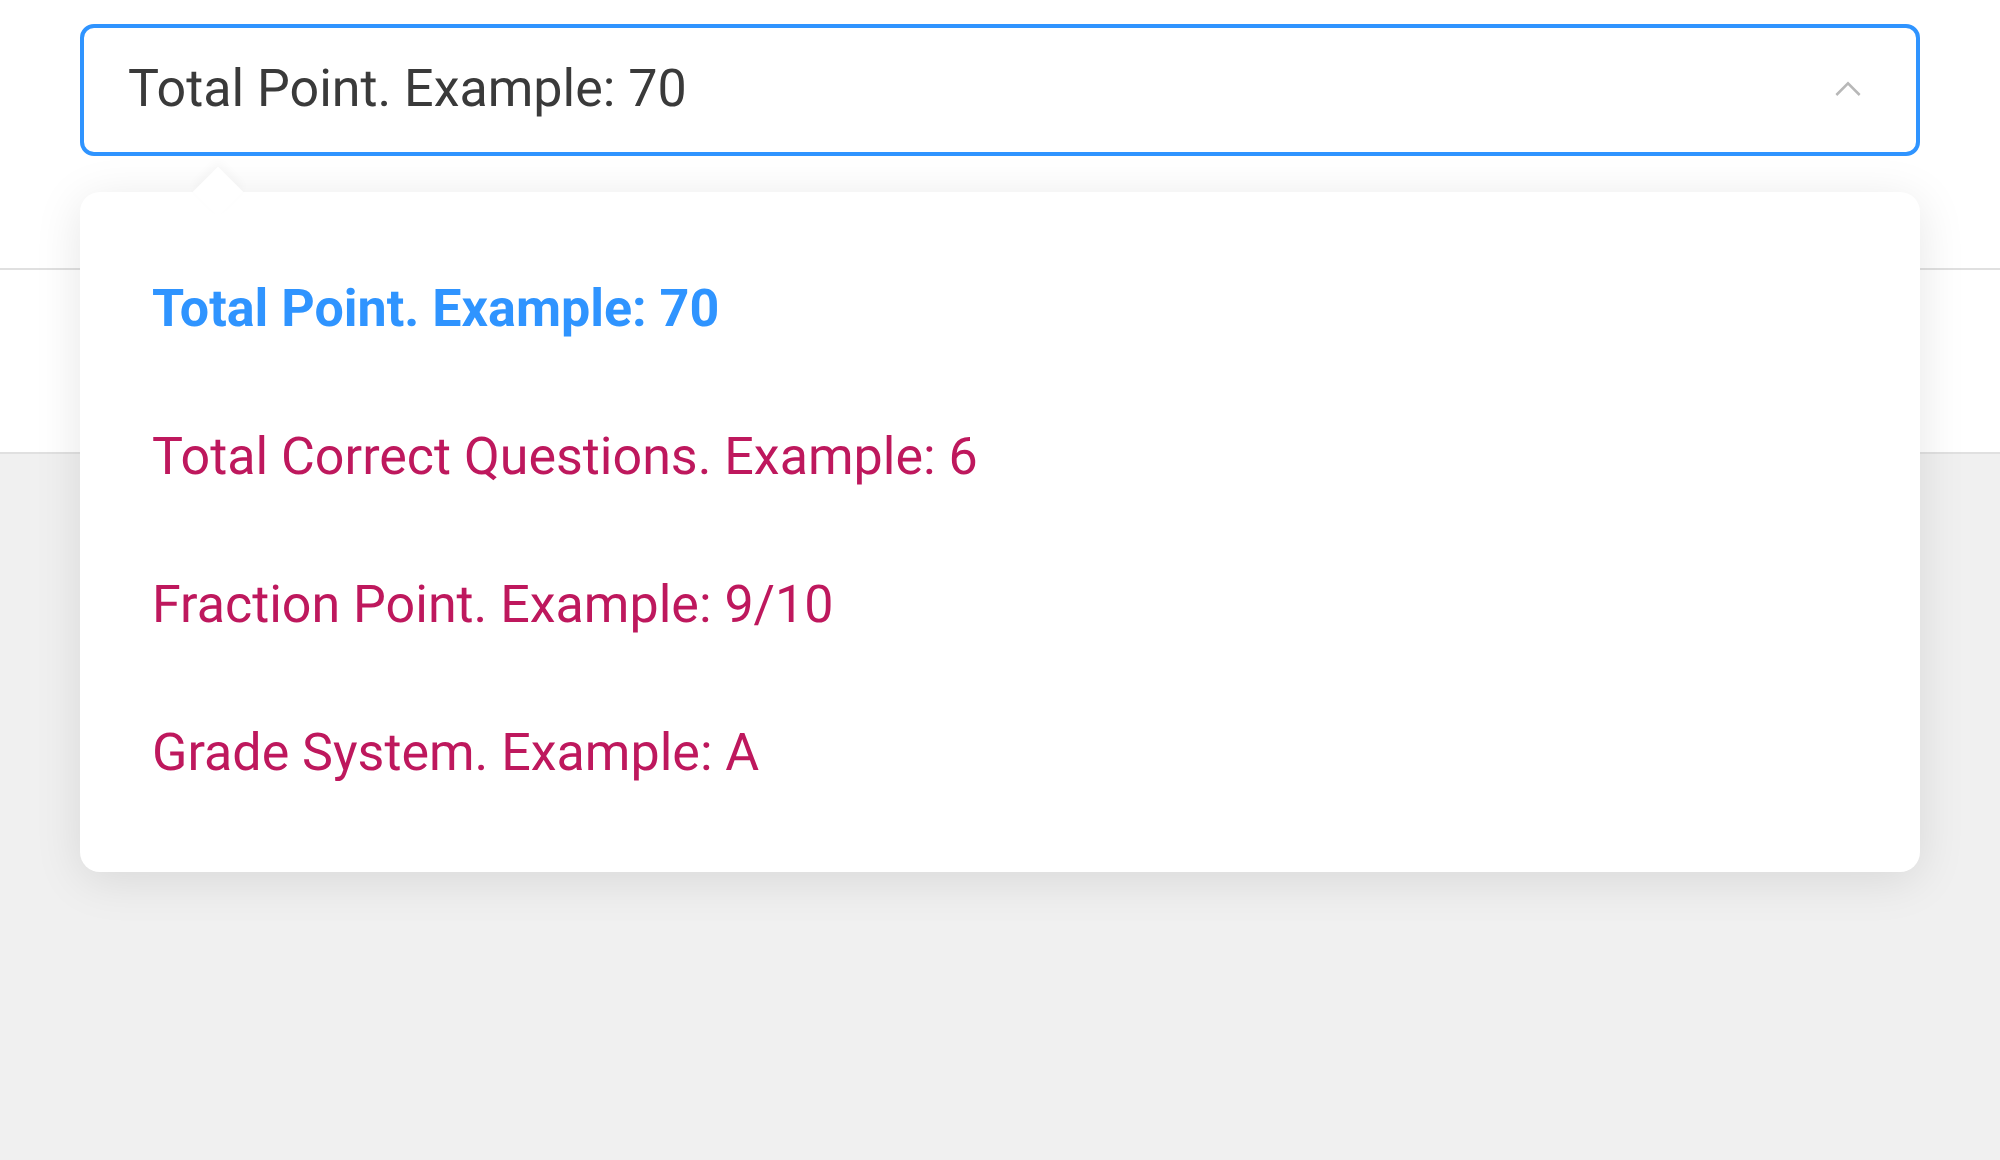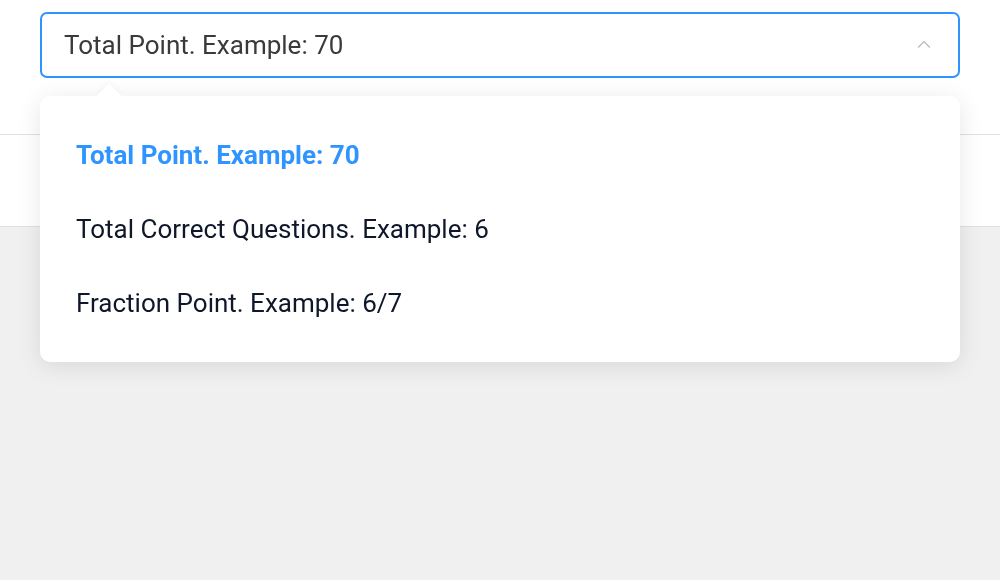--- a/index.html
+++ b/index.html
@@ -98,21 +98,21 @@
       width: 18px;
       height: 18px;
       background: #ffffff;
       transform: rotate(45deg);
       box-shadow: -2px -2px 5px rgba(0,0,0,0.03);
     }
 
     .dropdown-item {
       padding: 22px 36px;
       font-size: 26px;
-      color: #0f172a;
+      color: #be185d;
       cursor: pointer;
     }
 
     .dropdown-item.selected {
       color: #2f94ff;
       font-weight: 700;
     }
   </style>
 </head>
 <body>
@@ -125,14 +125,15 @@
   <span class="chevron">
     <svg viewBox="0 0 24 24">
         <polyline points="5 15 12 8 19 15"></polyline>
       </svg>
   </span>
 </div>
 
 <div class="dropdown">
   <div class="dropdown-item selected">Total Point. Example: 70</div>
   <div class="dropdown-item">Total Correct Questions. Example: 6</div>
-  <div class="dropdown-item">Fraction Point. Example: 6/7</div>
+  <div class="dropdown-item">Fraction Point. Example: 9/10</div>
+  <div class="dropdown-item">Grade System. Example: A</div>
 </div>
 
 </body></html>

